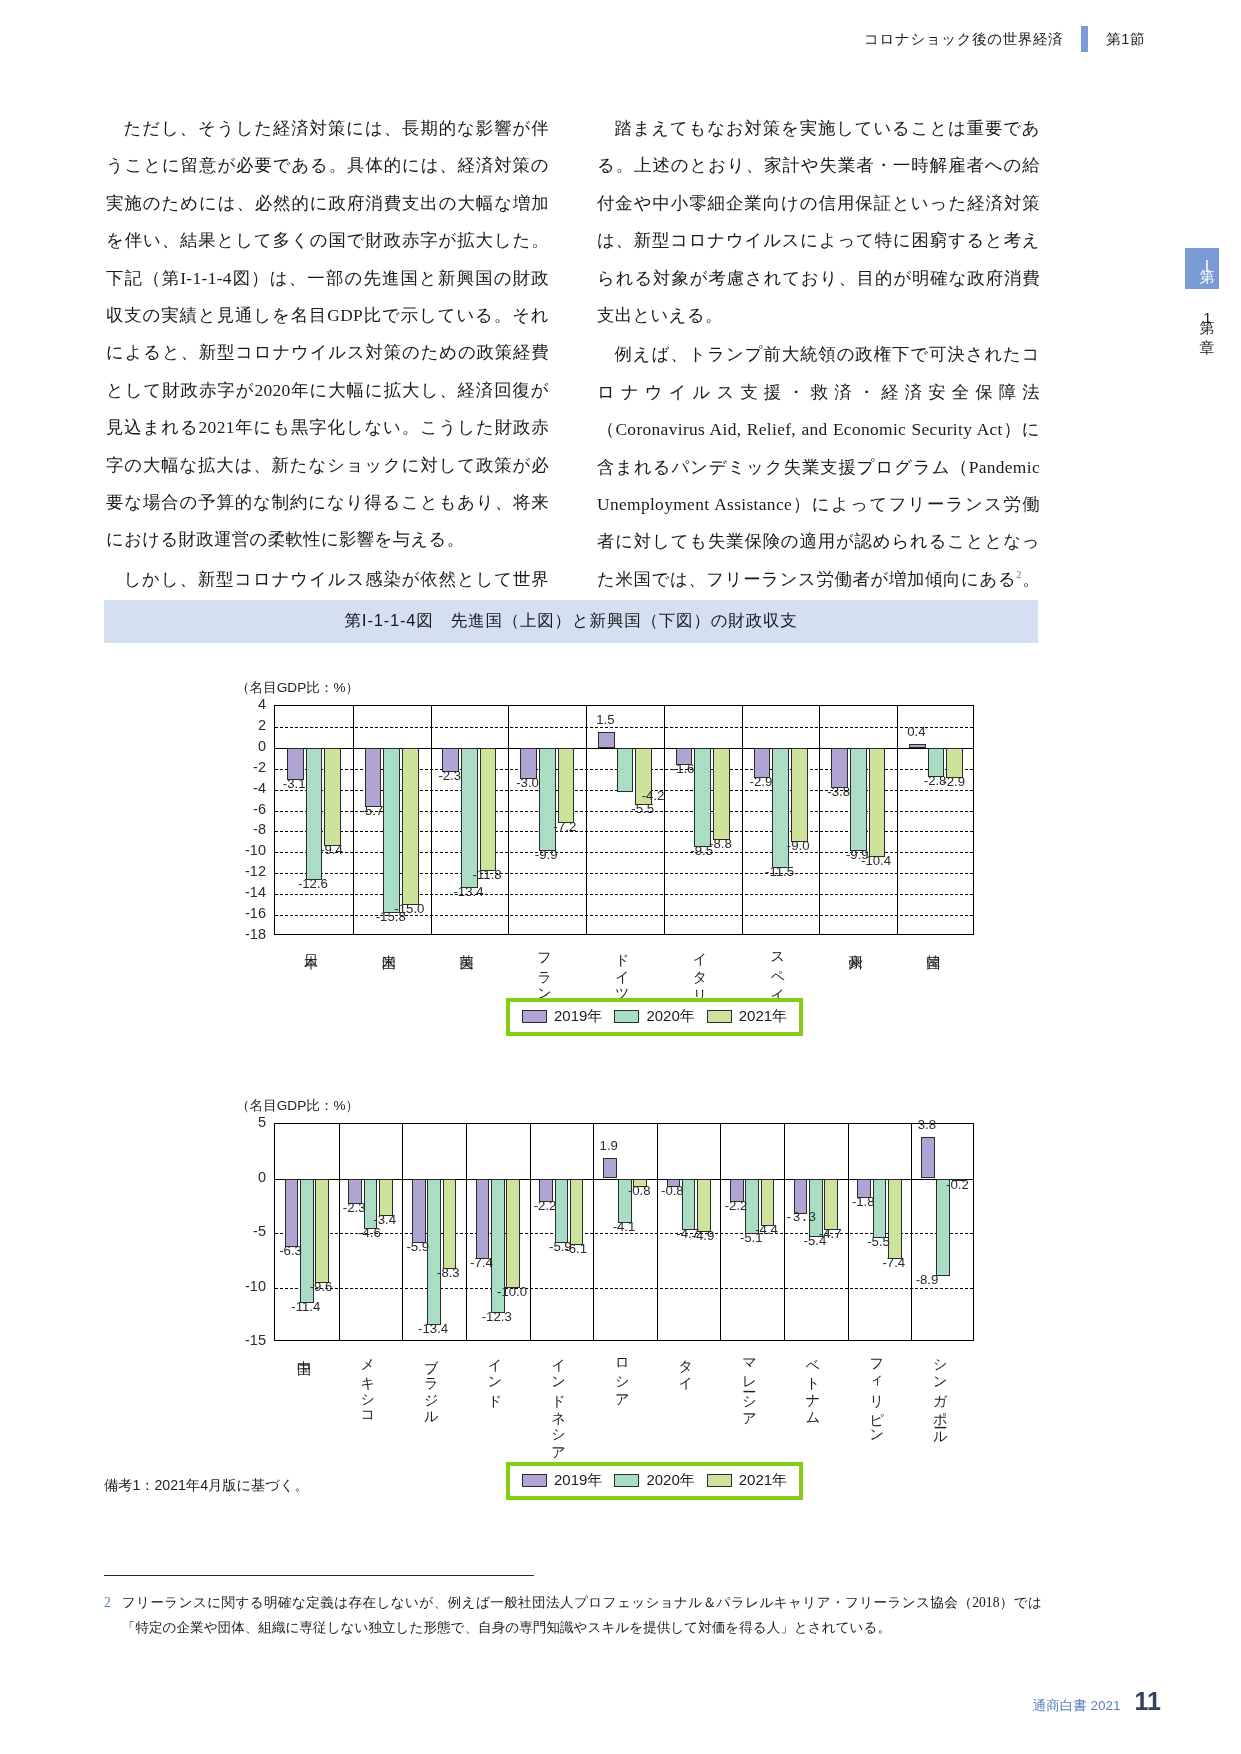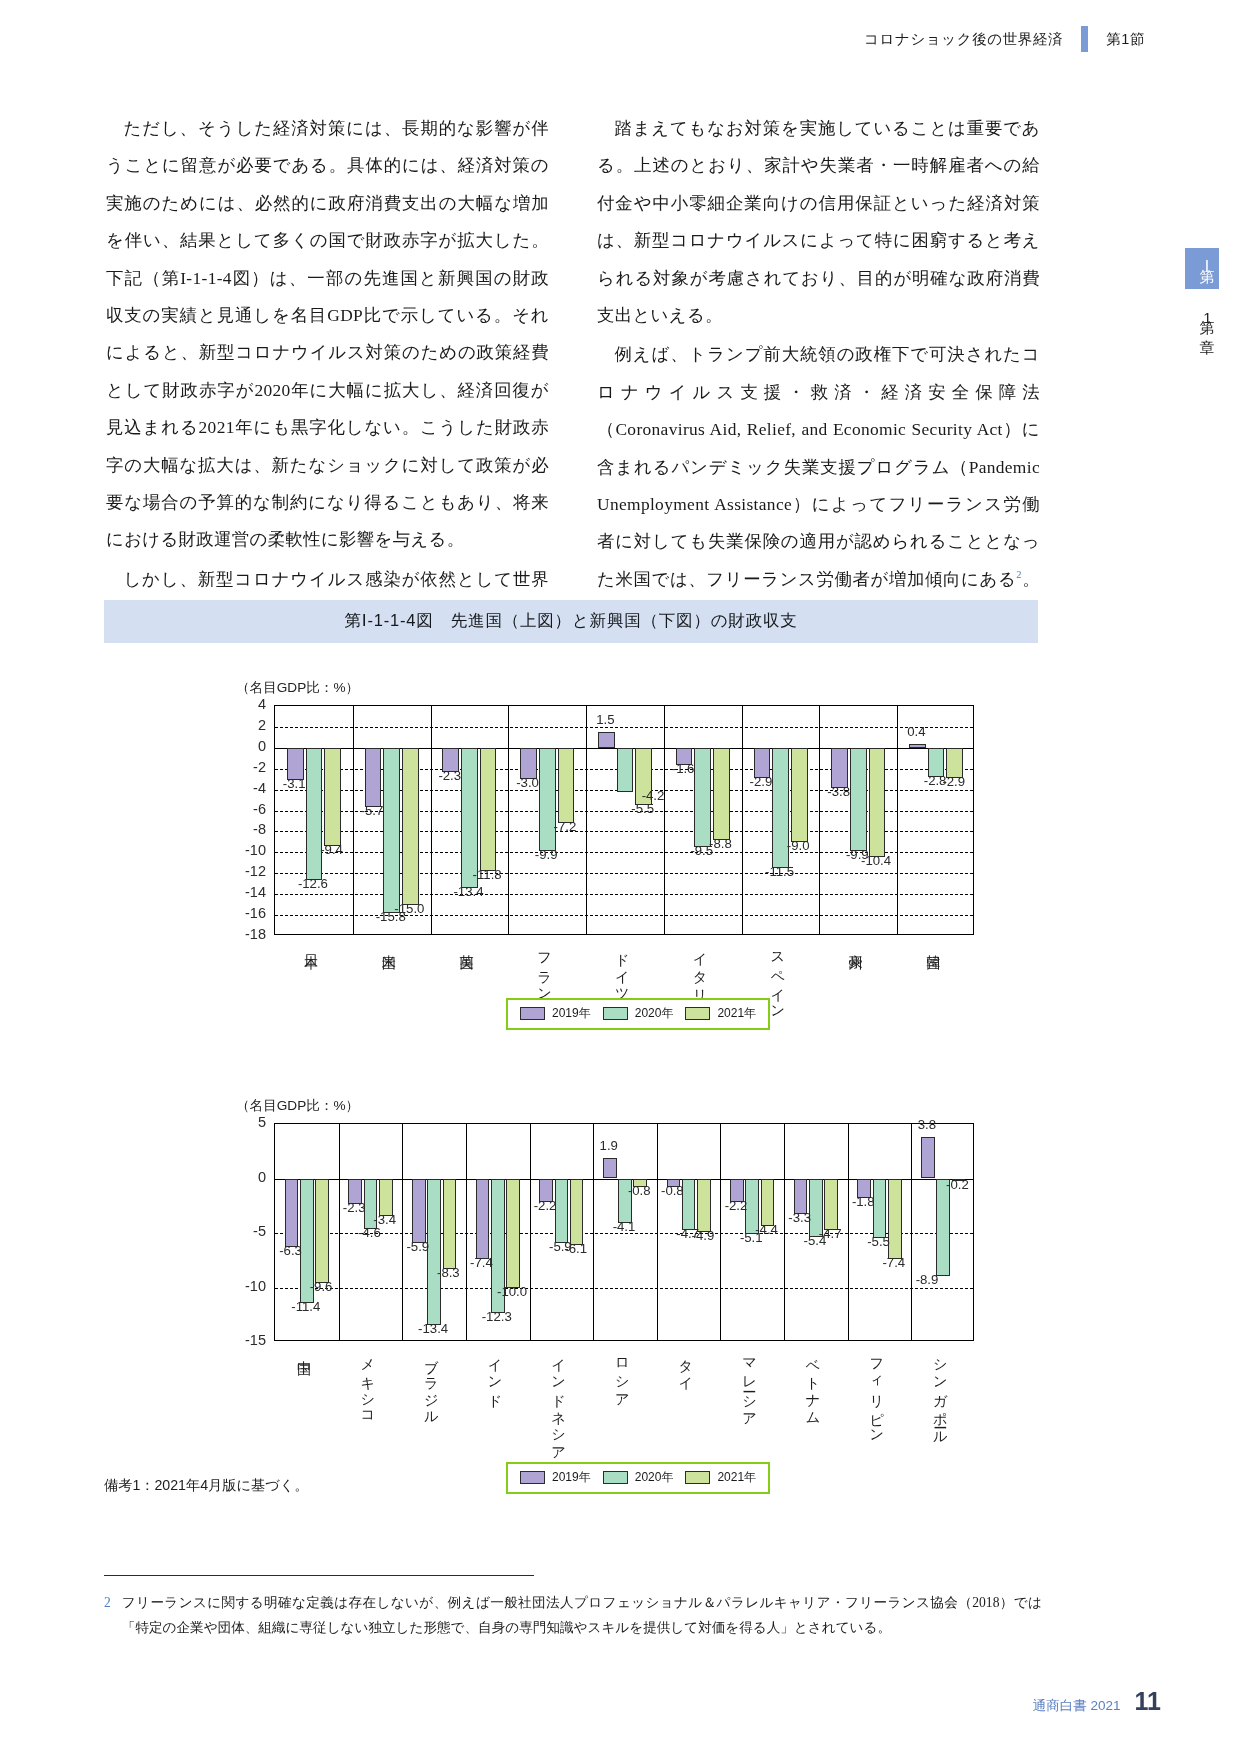--- a/index.html
+++ b/index.html
@@ -180,28 +180,28 @@
     font-size: 14.2px;
     color: #1d1d1d;
     writing-mode: vertical-rl;
     text-orientation: upright;
     letter-spacing: 1.5px;
     line-height: 1;
   }
 
   .legend {
     position: absolute;
-    border: 2px solid #84cc16;
+    border: 4px solid #84cc16;
     background: #fff;
     display: flex;
     align-items: center;
     gap: 12px;
     padding: 5px 12px 6px;
     font-family: "Liberation Sans", "DejaVu Sans", sans-serif;
-    font-size: 12px;
+    font-size: 15px;
   }
   .legend .item { display: flex; align-items: center; gap: 7px; white-space: nowrap; }
   .legend .sw { width: 25px; height: 13px; border: 1px solid #2b2b2b; display:inline-block; }
 
   .notes {
     position: absolute;
     left: 104px;
     top: 1474px;
     font-family: "Liberation Sans", "DejaVu Sans", sans-serif;
     font-size: 14.2px;
@@ -477,21 +477,21 @@
         <div class="vlab" style="left: 520.273px; top: 96.22px; width: 30px; text-align: center;">-0.8</div>
         <div class="cat" style="left: 511px; top: 262px;">ロシア</div>
         <div class="vlab" style="left: 553.364px; top: 96.22px; width: 30px; text-align: center;">-0.8</div>
         <div class="vlab" style="left: 568.636px; top: 138.73px; width: 30px; text-align: center;">-4.7</div>
         <div class="vlab" style="left: 583.909px; top: 140.91px; width: 30px; text-align: center;">-4.9</div>
         <div class="cat" style="left: 574.636px; top: 262px;">タイ</div>
         <div class="vlab" style="left: 617px; top: 111.48px; width: 30px; text-align: center;">-2.2</div>
         <div class="vlab" style="left: 632.273px; top: 143.09px; width: 30px; text-align: center;">-5.1</div>
         <div class="vlab" style="left: 647.545px; top: 135.46px; width: 30px; text-align: center;">-4.4</div>
         <div class="cat" style="left: 638.273px; top: 262px;">マレーシア</div>
-        <div class="vlab" style="left: 680.636px; top: 123.47px; width: 30px; text-align: center;">-3.3</div>
+        <div class="vlab" style="left: 680.636px; top: 123.47px; width: 30px; text-align: center; font-family: Liberation Mono, monospace;">-3.3</div>
         <div class="vlab" style="left: 695.909px; top: 146.36px; width: 30px; text-align: center;">-5.4</div>
         <div class="vlab" style="left: 711.182px; top: 138.73px; width: 30px; text-align: center;">-4.7</div>
         <div class="cat" style="left: 701.909px; top: 262px;">ベトナム</div>
         <div class="vlab" style="left: 744.273px; top: 107.12px; width: 30px; text-align: center;">-1.8</div>
         <div class="vlab" style="left: 759.545px; top: 147.45px; width: 30px; text-align: center;">-5.5</div>
         <div class="vlab" style="left: 774.818px; top: 168.16px; width: 30px; text-align: center;">-7.4</div>
         <div class="cat" style="left: 765.545px; top: 262px;">フィリピン</div>
         <div class="vlab" style="left: 807.909px; top: 30.08px; width: 30px; text-align: center;">3.8</div>
         <div class="vlab" style="left: 808px; top: 184.51px; width: 30px; text-align: center;">-8.9</div>
         <div class="vlab" style="left: 838.455px; top: 89.68px; width: 30px; text-align: center;">-0.2</div>

